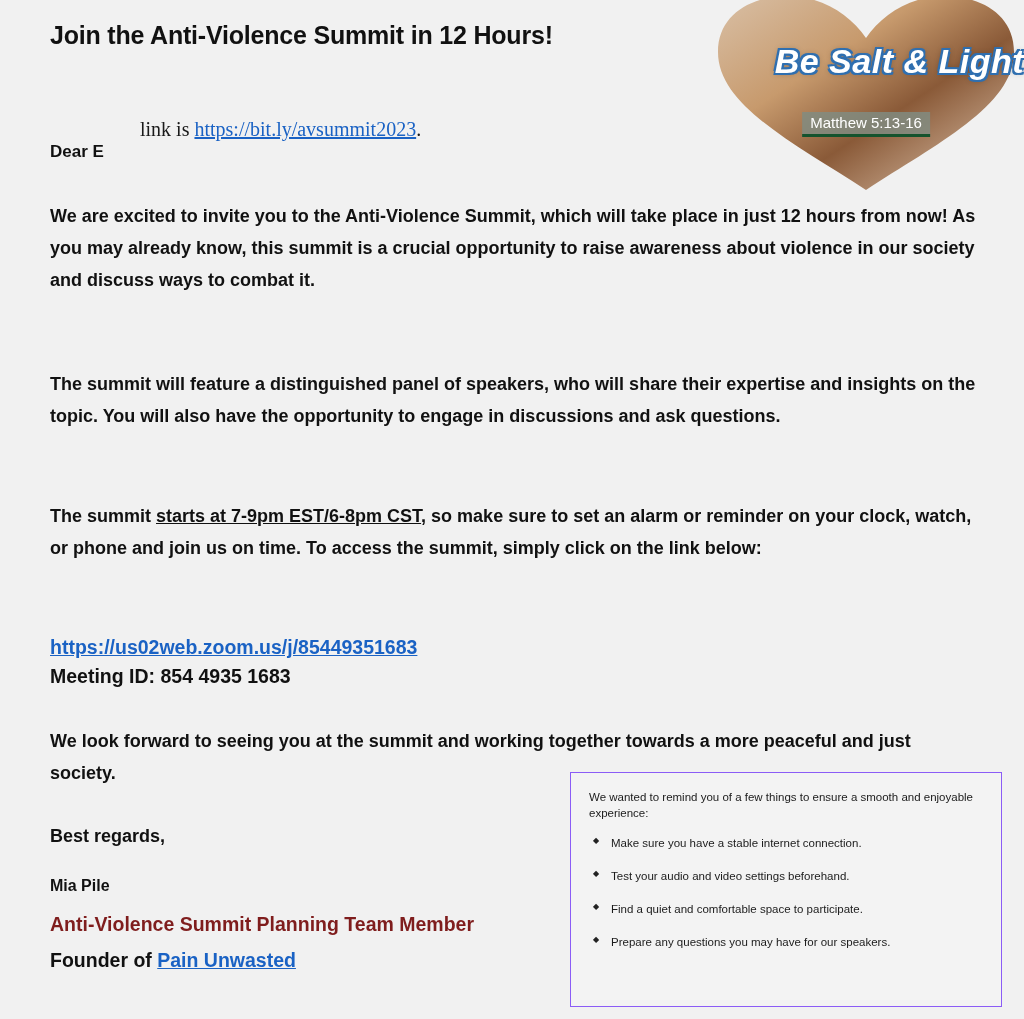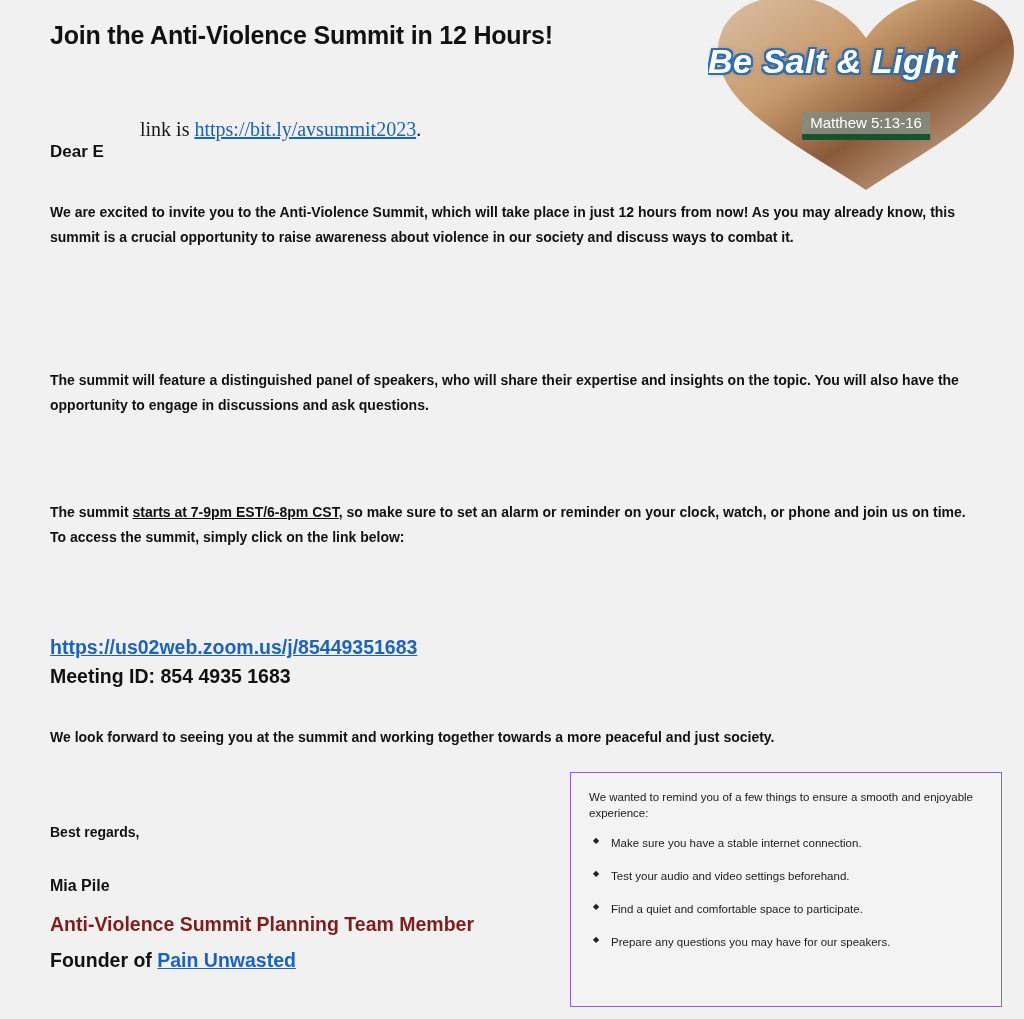--- a/index.html
+++ b/index.html
@@ -51,42 +51,42 @@
     left: 0;
     top: -6px;
     width: 316px;
     height: 200px;
   }
   .heart-text {
     position: absolute;
     left: 0;
     top: 42px;
     width: 316px;
-    text-align: left;
+    text-align: right;
     font-size: 34px;
     font-weight: bold;
     font-style: italic;
     color: #ffffff;
     text-shadow:
       -2px -2px 0 #2f6fb0, 2px -2px 0 #2f6fb0,
       -2px  2px 0 #2f6fb0, 2px  2px 0 #2f6fb0,
       0 0 6px rgba(0,0,0,0.35);
     letter-spacing: 0.5px;
     white-space: nowrap;
   }
   .heart-verse {
     position: absolute;
     left: 50%;
     transform: translateX(-50%);
     top: 112px;
     background: rgba(128,140,130,0.82);
     color: #ffffff;
     font-size: 15px;
     padding: 2px 8px 3px 8px;
-    border-bottom: 6px solid #14532d;
+    border-bottom: 3px solid #14532d;
     white-space: nowrap;
   }
 
   
   .salutation {
     position: absolute;
     left: 50px;
     top: 142px;
     font-size: 17px;
     font-weight: bold;
@@ -103,21 +103,21 @@
   }
   .link-line a {
     color: #1a62c4;
     text-decoration: underline;
   }
 
   .para {
     position: absolute;
     left: 50px;
     width: 930px;
-    font-size: 14px;
+    font-size: 18px;
     font-weight: bold;
     line-height: 1.78;
     color: #111;
   }
   .p1 { top: 200px; }
   .p2 { top: 368px; }
   .p3 { top: 500px; }
   .p4 { top: 725px; }
   .p5 { top: 820px; }
 

